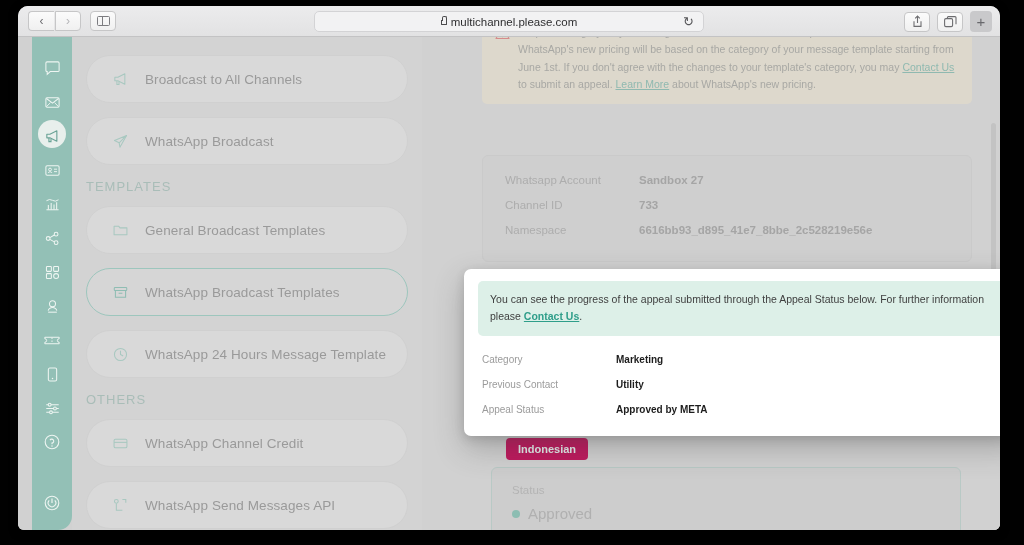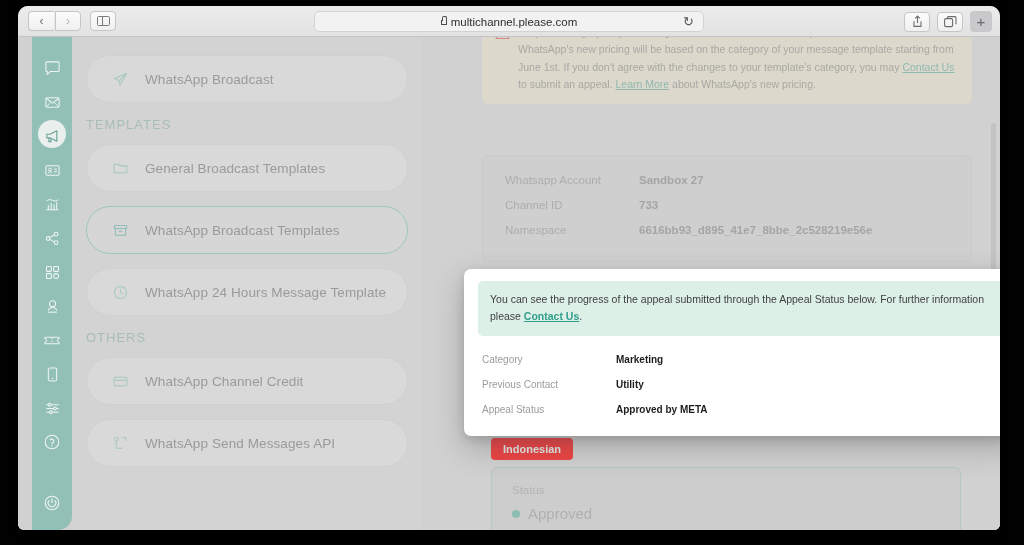--- a/index.html
+++ b/index.html
@@ -238,22 +238,22 @@
     font-size: 11.5px;
   }
   .info-row .k { width: 134px; color: #adadad; }
   .info-row .v { color: #a5a5a5; font-weight: bold; }
 
   .lang-label {
     position: absolute; left: 60px; top: 374px;
     font-size: 11.5px; color: #c0c0c0;
   }
   .lang-chip {
-    position: absolute; left: 473px; top: 401px;
-    background: #ef4444;
+    position: absolute; left: 488px; top: 401px;
+    background: #be185d;
     color: #e6efec;
     font-size: 11px;
     font-weight: bold;
     padding: 5px 12px;
     border-radius: 4px;
   }
   .status-card {
     position: absolute;
     left: 473px; top: 430px;
     width: 470px; height: 80px;
@@ -461,20 +461,29 @@
           <svg width="18" height="18" viewBox="0 0 18 18">
             <circle cx="9" cy="9" r="6.8" stroke="#eef5f2" stroke-width="1.1" fill="none"></circle>
             <path d="M9 4.4 L9 9" stroke="#eef5f2" stroke-width="1.2"></path>
             <path d="M6.2 6.4 A3.8 3.8 0 1 0 11.8 6.4" stroke="#eef5f2" stroke-width="1.1" fill="none"></path>
           </svg>
         </div>
       </div>
 
       <div class="nav-panel">
 
+        <div class="nav-item">
+          <span class="ico">
+            <svg width="17" height="17" viewBox="0 0 18 18">
+              <path d="M3 6.6 L3 10.4 L6.2 10.4 L13.6 14 L13.6 3 L6.2 6.6 Z" stroke="#a8c8c0" stroke-width="1.1" fill="none" stroke-linejoin="round"></path>
+              <path d="M5.2 10.6 L5.2 14.4 L7.4 14.4 L7.4 11.4" stroke="#a8c8c0" stroke-width="1.1" fill="none"></path>
+            </svg>
+          </span>
+          <span class="label">Broadcast to All Channels</span>
+        </div>
 
         <div class="nav-item">
           <span class="ico">
             <svg width="17" height="17" viewBox="0 0 18 18">
               <path d="M15.4 2.6 L2.6 8 L7.6 10.4 L15.4 2.6 Z" stroke="#a8c8c0" stroke-width="1.1" fill="none" stroke-linejoin="round"></path>
               <path d="M7.6 10.4 L8.4 15 L15.4 2.6" stroke="#a8c8c0" stroke-width="1.1" fill="none" stroke-linejoin="round"></path>
             </svg>
           </span>
           <span class="label">WhatsApp Broadcast</span>
         </div>

